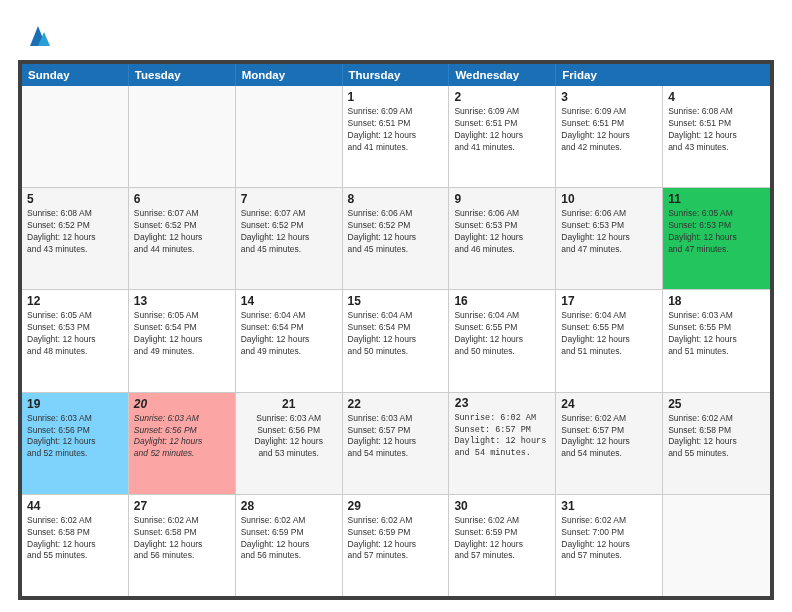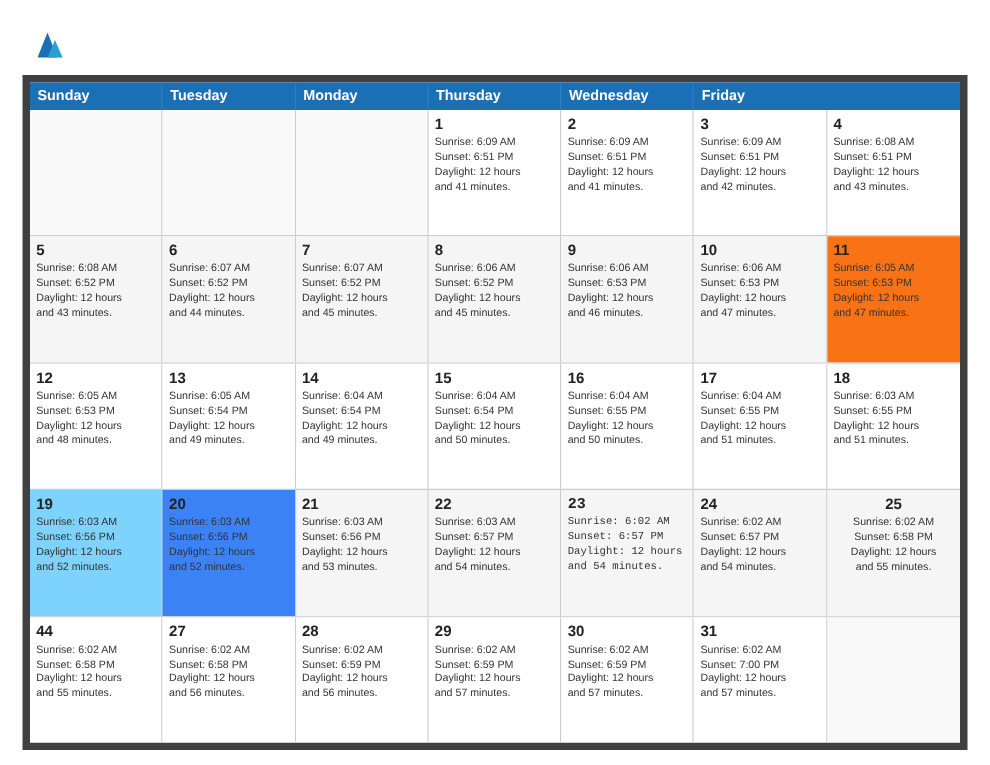--- a/index.html
+++ b/index.html
@@ -58,21 +58,21 @@
     }
     .subtitle {
       font-size: 16px;
       color: #444;
       margin-top: 2px;
     }
     .calendar {
       flex: 1;
       display: flex;
       flex-direction: column;
-      border: 6px solid #404040;
+      border: 4px solid #404040;
     }
     .cal-header {
       display: grid;
       grid-template-columns: repeat(7, 1fr);
       background: #1a6fb5;
     }
     .cal-header-cell {
       color: #fff;
       font-size: 11.5px;
       font-weight: bold;
@@ -217,21 +217,21 @@
             <div class="cell-text">Daylight: 12 hours</div>
             <div class="cell-text">and 46 minutes.</div>
           </div>
           <div class="cal-cell" style="background: rgb(245, 245, 245);">
             <span class="day-number">10</span>
             <div class="cell-text">Sunrise: 6:06 AM</div>
             <div class="cell-text">Sunset: 6:53 PM</div>
             <div class="cell-text">Daylight: 12 hours</div>
             <div class="cell-text">and 47 minutes.</div>
           </div>
-          <div class="cal-cell" style="background: #f97316;">
+          <div class="cal-cell" style="background: #22c55e;">
             <span class="day-number">11</span>
             <div class="cell-text">Sunrise: 6:05 AM</div>
             <div class="cell-text">Sunset: 6:53 PM</div>
             <div class="cell-text">Daylight: 12 hours</div>
             <div class="cell-text">and 47 minutes.</div>
           </div>
         </div>
         <div class="cal-row">
           <div class="cal-cell">
             <span class="day-number">12</span>
@@ -284,28 +284,28 @@
           </div>
         </div>
         <div class="cal-row">
           <div class="cal-cell" style="background: #7dd3fc;">
             <span class="day-number">19</span>
             <div class="cell-text">Sunrise: 6:03 AM</div>
             <div class="cell-text">Sunset: 6:56 PM</div>
             <div class="cell-text">Daylight: 12 hours</div>
             <div class="cell-text">and 52 minutes.</div>
           </div>
-          <div class="cal-cell" style="background: #3b82f6;">
+          <div class="cal-cell" style="background: #fca5a5; font-style: italic;">
             <span class="day-number">20</span>
             <div class="cell-text">Sunrise: 6:03 AM</div>
             <div class="cell-text">Sunset: 6:56 PM</div>
             <div class="cell-text">Daylight: 12 hours</div>
             <div class="cell-text">and 52 minutes.</div>
           </div>
-          <div class="cal-cell" style="background: rgb(245, 245, 245);">
+          <div class="cal-cell" style="background: rgb(245, 245, 245); text-align: center;">
             <span class="day-number">21</span>
             <div class="cell-text">Sunrise: 6:03 AM</div>
             <div class="cell-text">Sunset: 6:56 PM</div>
             <div class="cell-text">Daylight: 12 hours</div>
             <div class="cell-text">and 53 minutes.</div>
           </div>
           <div class="cal-cell" style="background: rgb(245, 245, 245);">
             <span class="day-number">22</span>
             <div class="cell-text">Sunrise: 6:03 AM</div>
             <div class="cell-text">Sunset: 6:57 PM</div>
@@ -319,21 +319,21 @@
             <div class="cell-text">Daylight: 12 hours</div>
             <div class="cell-text">and 54 minutes.</div>
           </div>
           <div class="cal-cell" style="background: rgb(245, 245, 245);">
             <span class="day-number">24</span>
             <div class="cell-text">Sunrise: 6:02 AM</div>
             <div class="cell-text">Sunset: 6:57 PM</div>
             <div class="cell-text">Daylight: 12 hours</div>
             <div class="cell-text">and 54 minutes.</div>
           </div>
-          <div class="cal-cell" style="background: rgb(245, 245, 245); text-align: center;">
+          <div class="cal-cell" style="background: rgb(245, 245, 245);">
             <span class="day-number">25</span>
             <div class="cell-text">Sunrise: 6:02 AM</div>
             <div class="cell-text">Sunset: 6:58 PM</div>
             <div class="cell-text">Daylight: 12 hours</div>
             <div class="cell-text">and 55 minutes.</div>
           </div>
         </div>
         <div class="cal-row">
           <div class="cal-cell">
             <span class="day-number">44</span>

